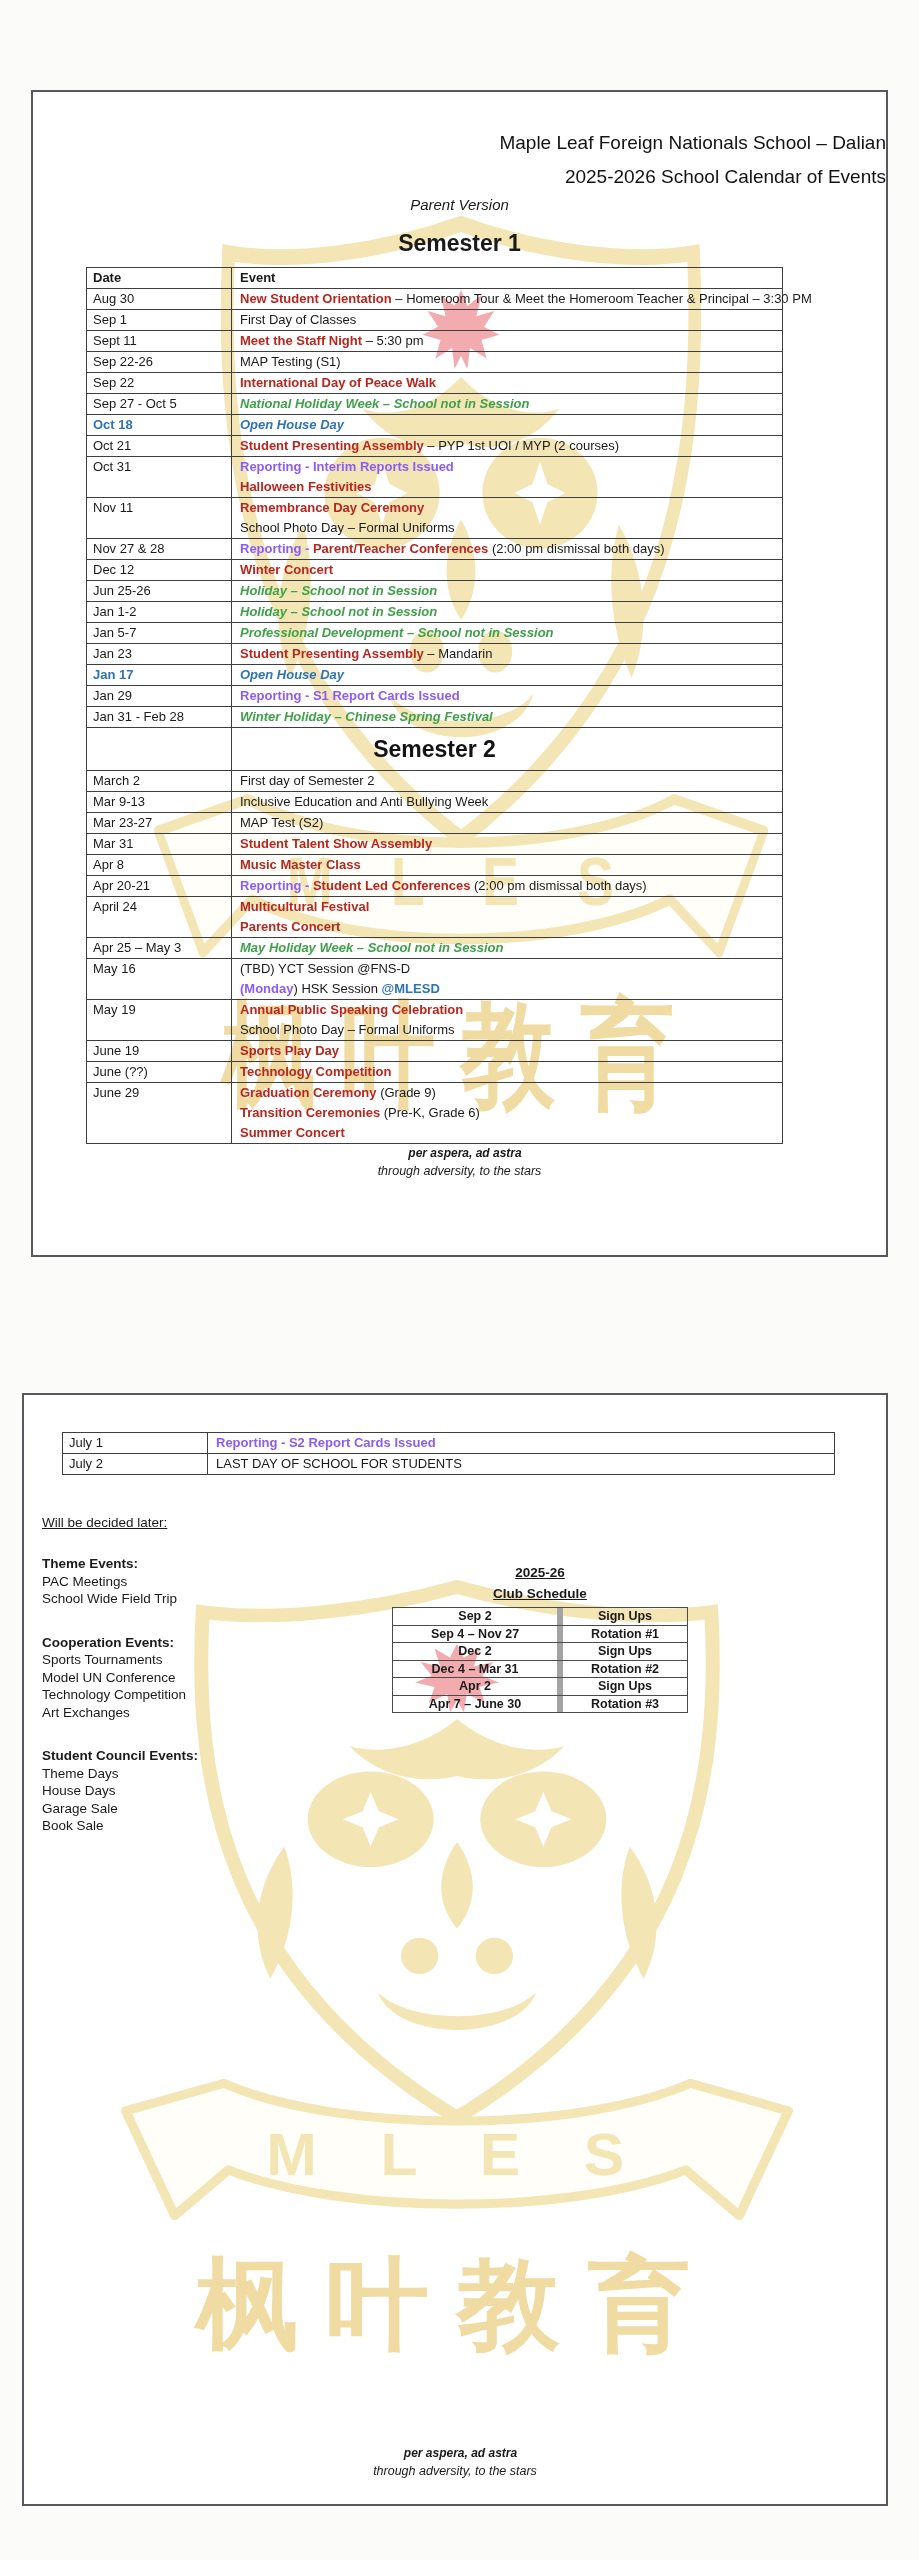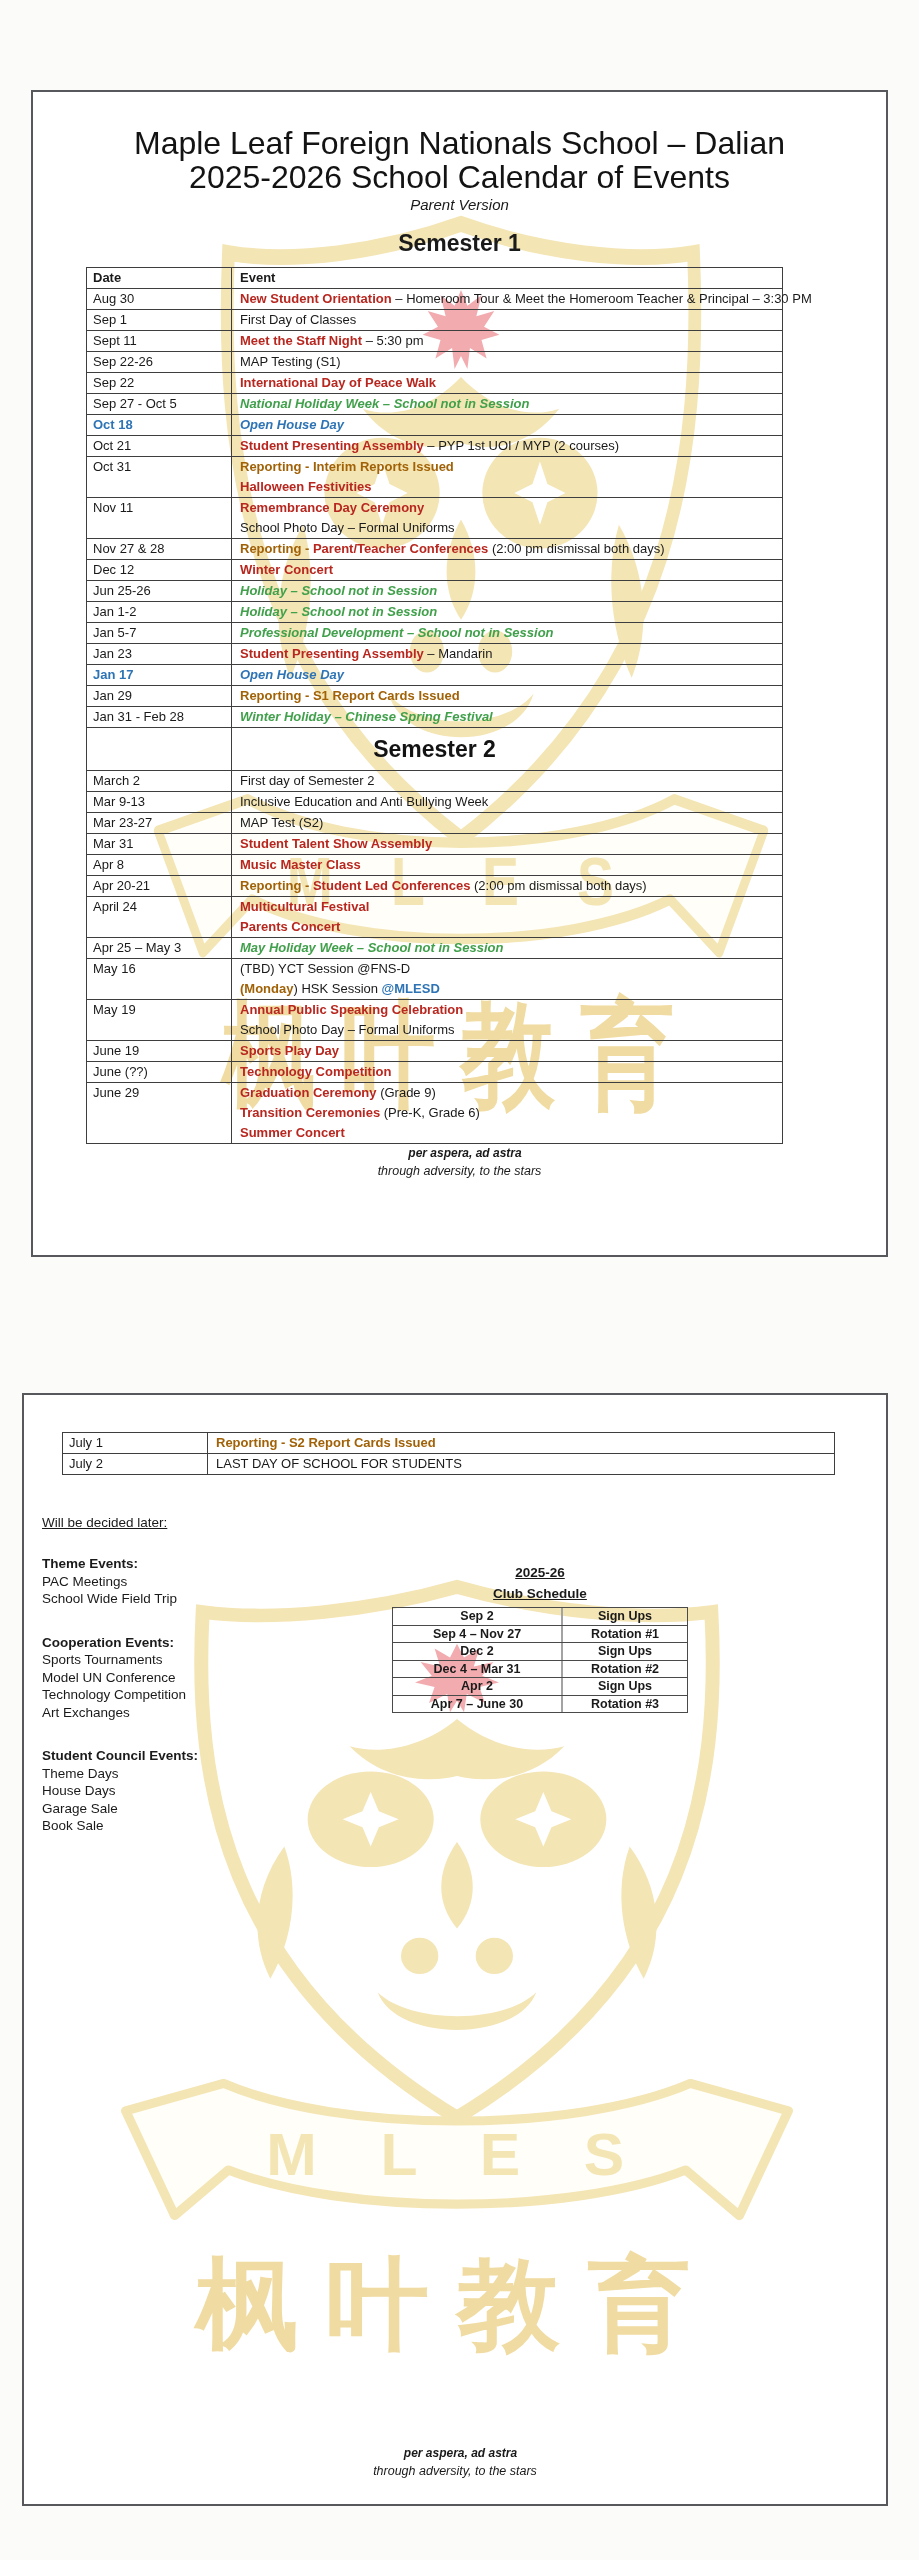--- a/index.html
+++ b/index.html
@@ -10,40 +10,40 @@
   #page1 { left:31px; top:90px;  width:857px; height:1167px; }
   #page2 { left:22px; top:1393px; width:866px; height:1113px; }
 
   .crest { position:absolute; z-index:0; }
   #crest1 { left:108px; top:95px;  width:640px; height:950px; }
   #crest2 { left:83px;  top:160px; width:700px; height:820px; }
   .crest svg { width:100%; height:100%; display:block; }
 
   .abs { position:absolute; left:0; right:0; z-index:1; }
 
-  .title    { text-align:center; font-size:32px; line-height:34px; color:#131313; }
+  .title    { text-align:right; font-size:19px; line-height:34px; color:#131313; }
   #title1 { top:34px; }
   #title2 { top:68px; }
   .subtitle { top:104px; text-align:center; font-size:15px; font-style:italic; }
   .sem-head { top:138px; text-align:center; font-size:23px; font-weight:bold; }
 
   .cal-table { position:absolute; z-index:1; border:1px solid #3e3e3e; background:transparent; font-size:13px; }
   #sem-table  { left:41px; top:175px; width:697px;margin-left:12px; }
   #july-table { left:38px; top:37px;  width:773px; }
   .cal-row { display:flex; border-bottom:1px solid #3e3e3e; }
   .cal-row:last-child { border-bottom:none; }
   .cal-date { flex:none; width:145px; border-right:1px solid #3e3e3e; padding:0 6px; line-height:20px; }
   .cal-event { flex:1; padding:0 8px; }
   .ev-line { line-height:20px; white-space:nowrap; }
   .hdr { font-weight:bold; }
   .cal-row.heading { position:relative; height:43px; }
   .heading-text { position:absolute; left:0; right:0; top:0; line-height:43px; text-align:center; font-size:23px; font-weight:bold; color:#131313; }
 
   .s-p { color:#1a1a1a; }
-  .s-b { font-weight:bold; color:#a16207; }
+  .s-b { font-weight:bold; color:#8b5cf6; }
   .s-r { font-weight:bold; color:var(--red); }
   .s-g { font-weight:bold; font-style:italic; color:var(--green); }
   .s-bl { font-weight:bold; font-style:italic; color:var(--blue); }
   .s-bb { font-weight:bold; color:var(--blue); }
   .d-bl { font-weight:bold; color:var(--blue); }
 
   .page-footer { text-align:center; }
   #footer1 { top:1054px; }
   #footer2 { top:1051px; }
   .motto { font-size:12px; font-weight:bold; font-style:italic;padding-left:11px; }
@@ -52,21 +52,21 @@
   #tbd { position:absolute; z-index:1; left:18px; top:120px; font-size:13.5px; text-decoration:underline; }
   #sections { position:absolute; z-index:1; left:18px; top:160px; font-size:13.5px; line-height:17.5px; }
   .section { margin-bottom:26px; }
   .section-title { font-weight:bold; }
 
   #club { position:absolute; z-index:1; left:368px; top:167px; width:296px; text-align:center; }
   .club-title { font-weight:bold; font-size:13.5px; line-height:21px; text-decoration:underline; }
   .club-table { margin-top:3px; border:1px solid #4a4a4a; background:transparent; }
   .club-row { display:flex; border-bottom:1px solid #4a4a4a; }
   .club-row:last-child { border-bottom:none; }
-  .club-c1 { width:170px; border-right:2px solid #a3a3a3; }
+  .club-c1 { width:170px; border-right:6px solid #a3a3a3; }
   .club-c1, .club-c2 { font-weight:bold; font-size:12.5px; line-height:16.5px; }
   .club-c2 { flex:1; }
 </style>
 </head>
 <body>
 
 <div class="page" id="page1">
   <div class="crest" id="crest1">
       <svg viewBox="0 0 300 360" preserveAspectRatio="none" xmlns="http://www.w3.org/2000/svg">
     <path d="M150,14 C188,25 230,29 259,25 C263,100 250,185 150,247 C50,185 37,100 41,25 C70,29 112,25 150,14 Z" fill="none" stroke="var(--gold)" stroke-width="6"></path>

